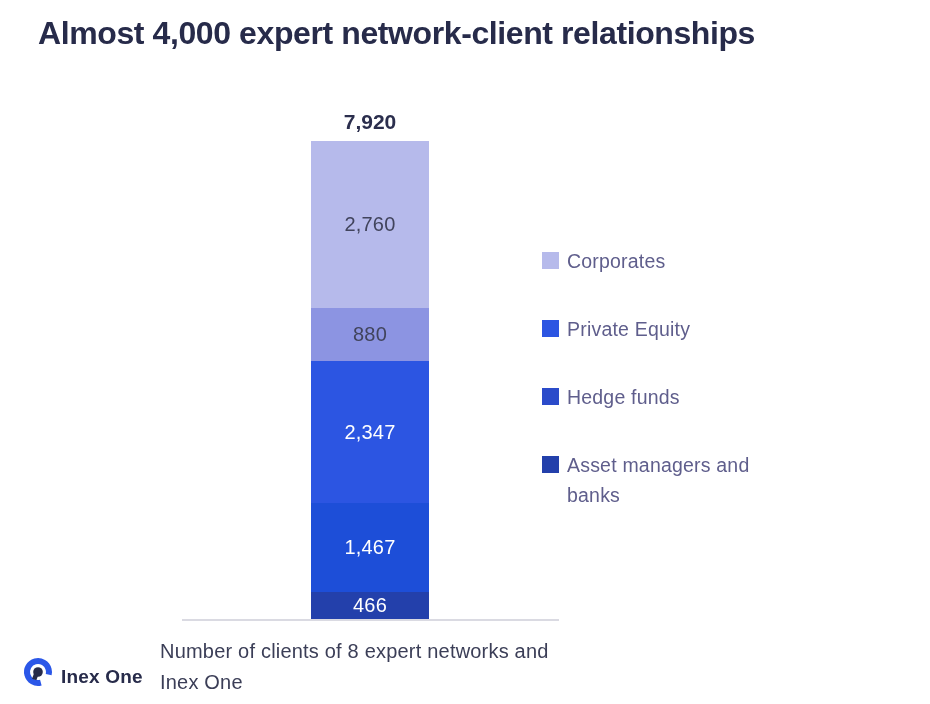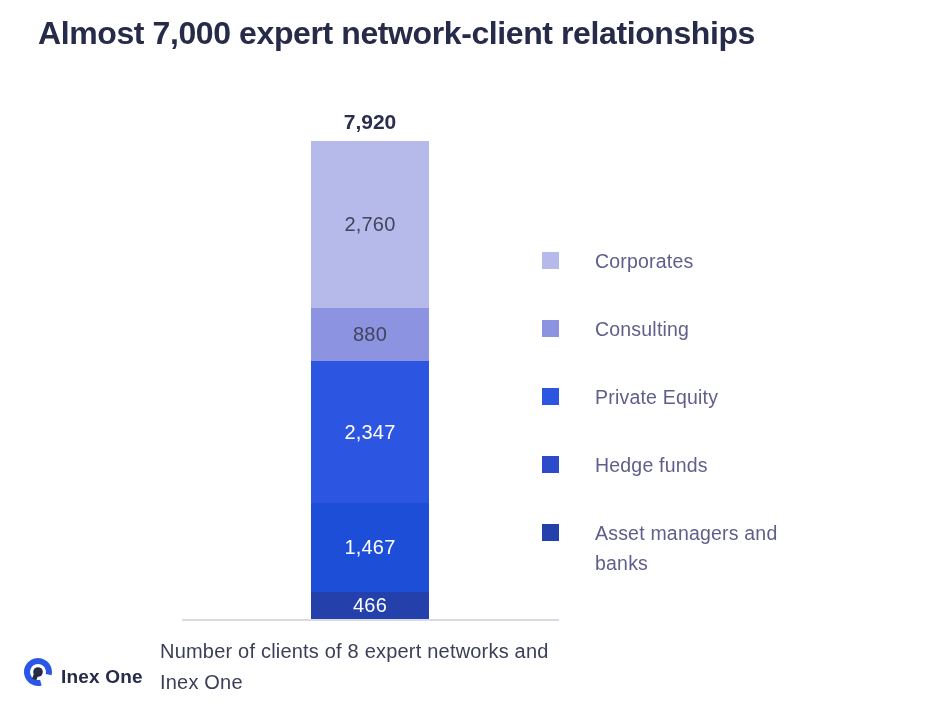--- a/index.html
+++ b/index.html
@@ -34,36 +34,36 @@
   .legend{
     position:absolute;left:542px;top:246px;
   }
   .legend-row{
     display:flex;align-items:flex-start;margin-bottom:38px;
   }
   .legend-swatch{
     width:17px;height:17px;margin-right:8px;margin-top:6px;flex:0 0 auto;
   }
   .legend-label{
-    font-size:19.5px;color:#5f5e8c;line-height:30px;letter-spacing:0.2px;width:185px;margin-left:28px;
+    font-size:19.5px;color:#5f5e8c;line-height:30px;letter-spacing:0.2px;width:185px;
   }
   .logo{
     position:absolute;left:22px;top:656px;display:flex;align-items:flex-end;
   }
   .logo-icon{width:32px;height:32px;flex:0 0 auto;}
   .logo-text{
     margin-left:7px;font-size:19px;font-weight:bold;color:#272b4a;letter-spacing:0.2px;
   }
 </style>
 </head>
 <body>
 
 <div class="canvas">
 
-  <div class="chart-title">Almost 7,000 expert network-client relationships</div>
+  <div class="chart-title">Almost 4,000 expert network-client relationships</div>
 
   <div class="total-label">7,920</div>
 
   <div class="bar">
     <div class="bar-segment" style="height: 166.924px; background: rgb(182, 186, 235); color: rgb(65, 68, 92);">
       <span>2,760</span>
     </div>
     <div class="bar-segment" style="height: 53.2222px; background: rgb(140, 148, 226); color: rgb(65, 68, 92);">
       <span>880</span>
     </div>
@@ -81,24 +81,20 @@
   <div class="axis-line"></div>
 
   <div class="axis-label">Number of clients of 8 expert networks and Inex One</div>
 
   <div class="legend">
     <div class="legend-row">
       <span class="legend-swatch" style="background: rgb(182, 186, 235);"></span>
       <span class="legend-label">Corporates</span>
     </div>
     <div class="legend-row">
-      <span class="legend-swatch" style="background: rgb(140, 148, 226);"></span>
-      <span class="legend-label">Consulting</span>
-    </div>
-    <div class="legend-row">
       <span class="legend-swatch" style="background: rgb(44, 85, 226);"></span>
       <span class="legend-label">Private Equity</span>
     </div>
     <div class="legend-row">
       <span class="legend-swatch" style="background: rgb(43, 75, 202);"></span>
       <span class="legend-label">Hedge funds</span>
     </div>
     <div class="legend-row">
       <span class="legend-swatch" style="background: rgb(35, 64, 171);"></span>
       <span class="legend-label">Asset managers and banks</span>

